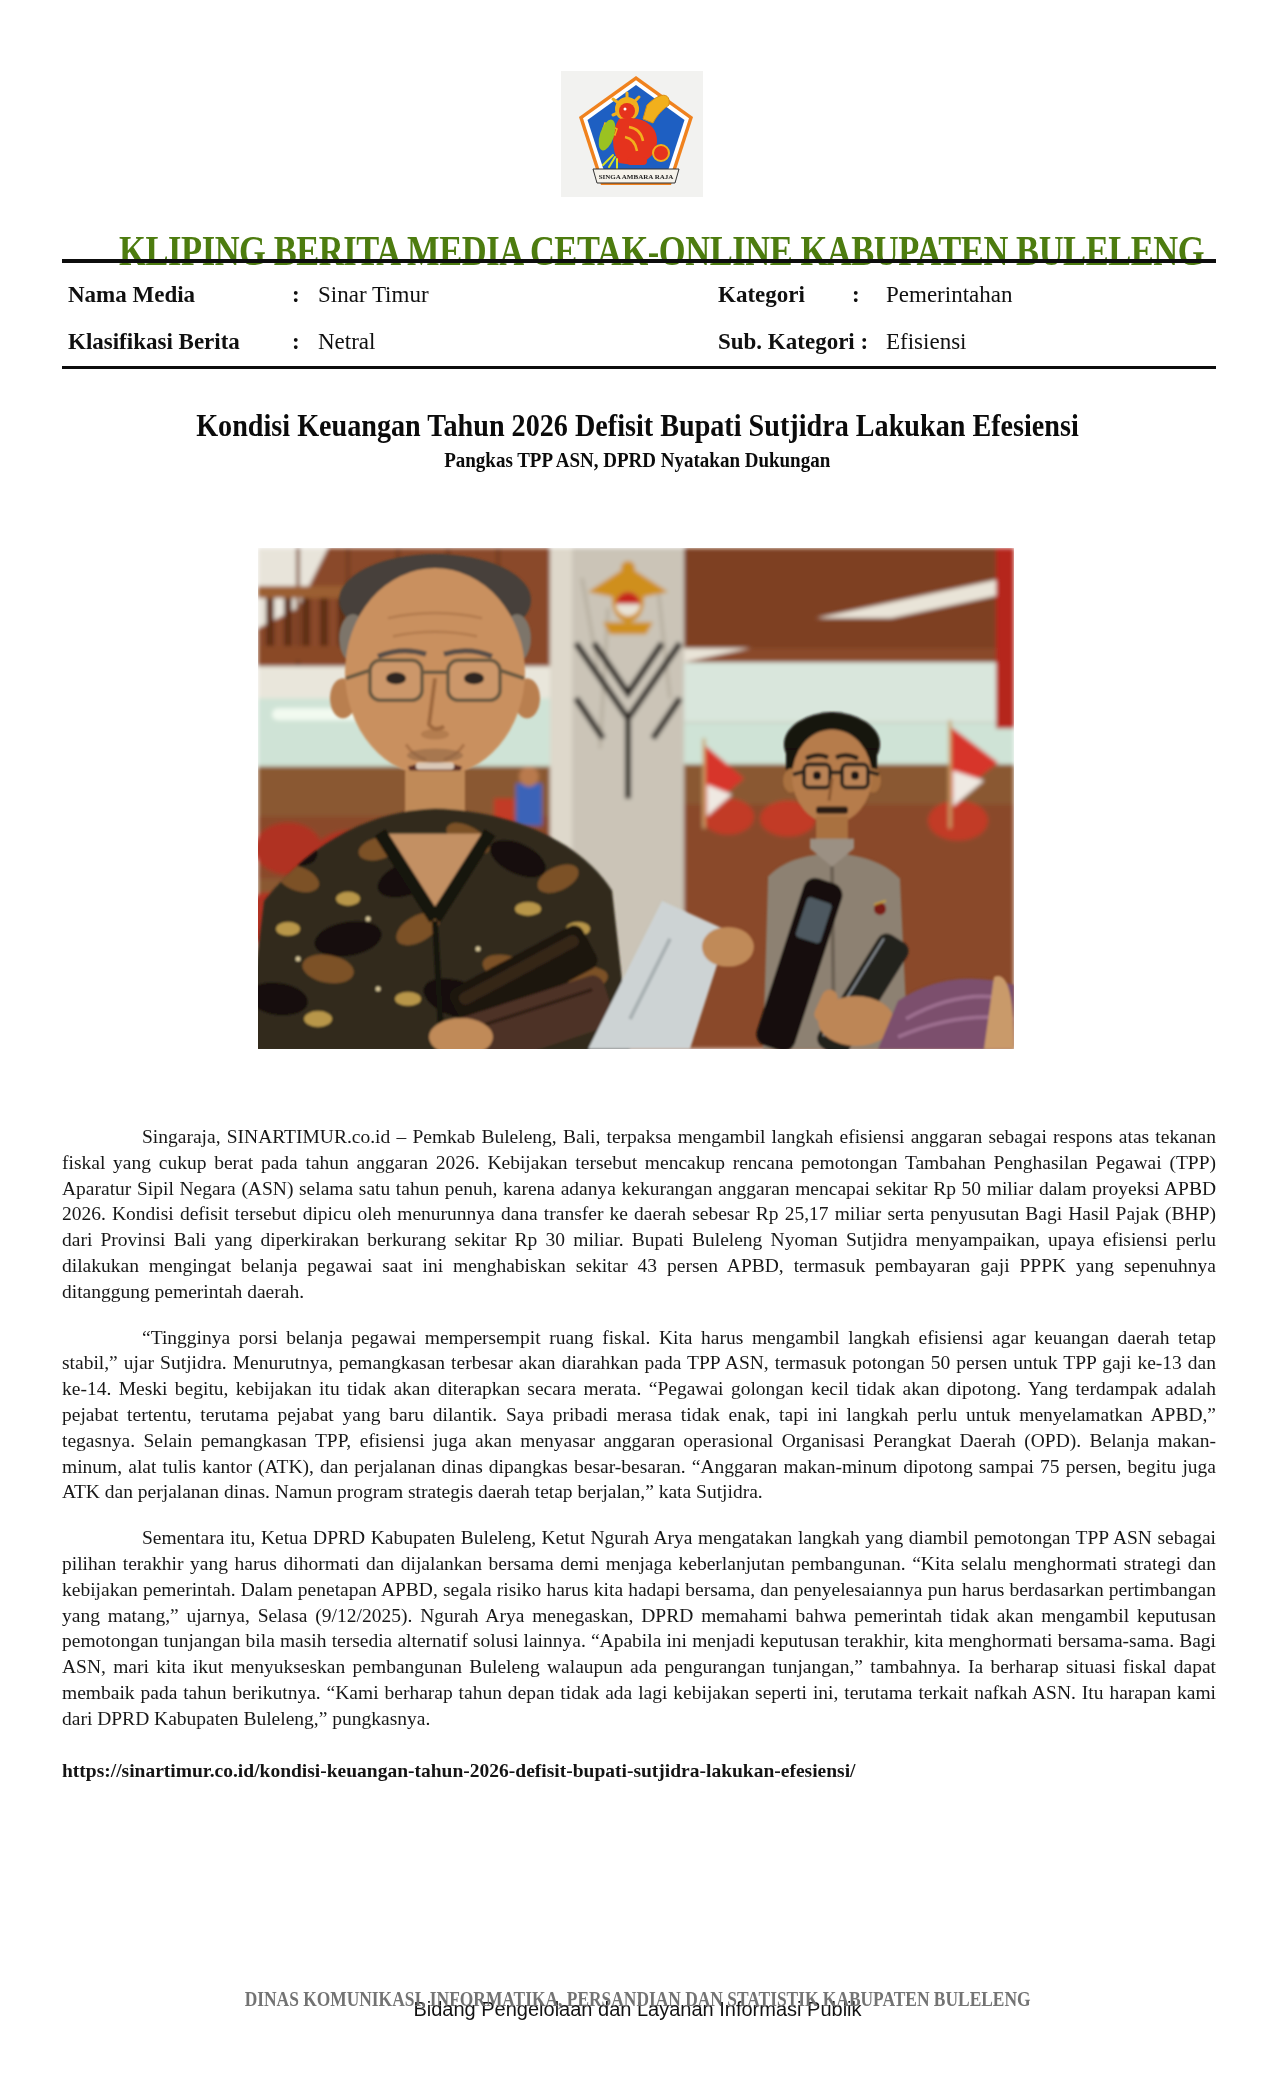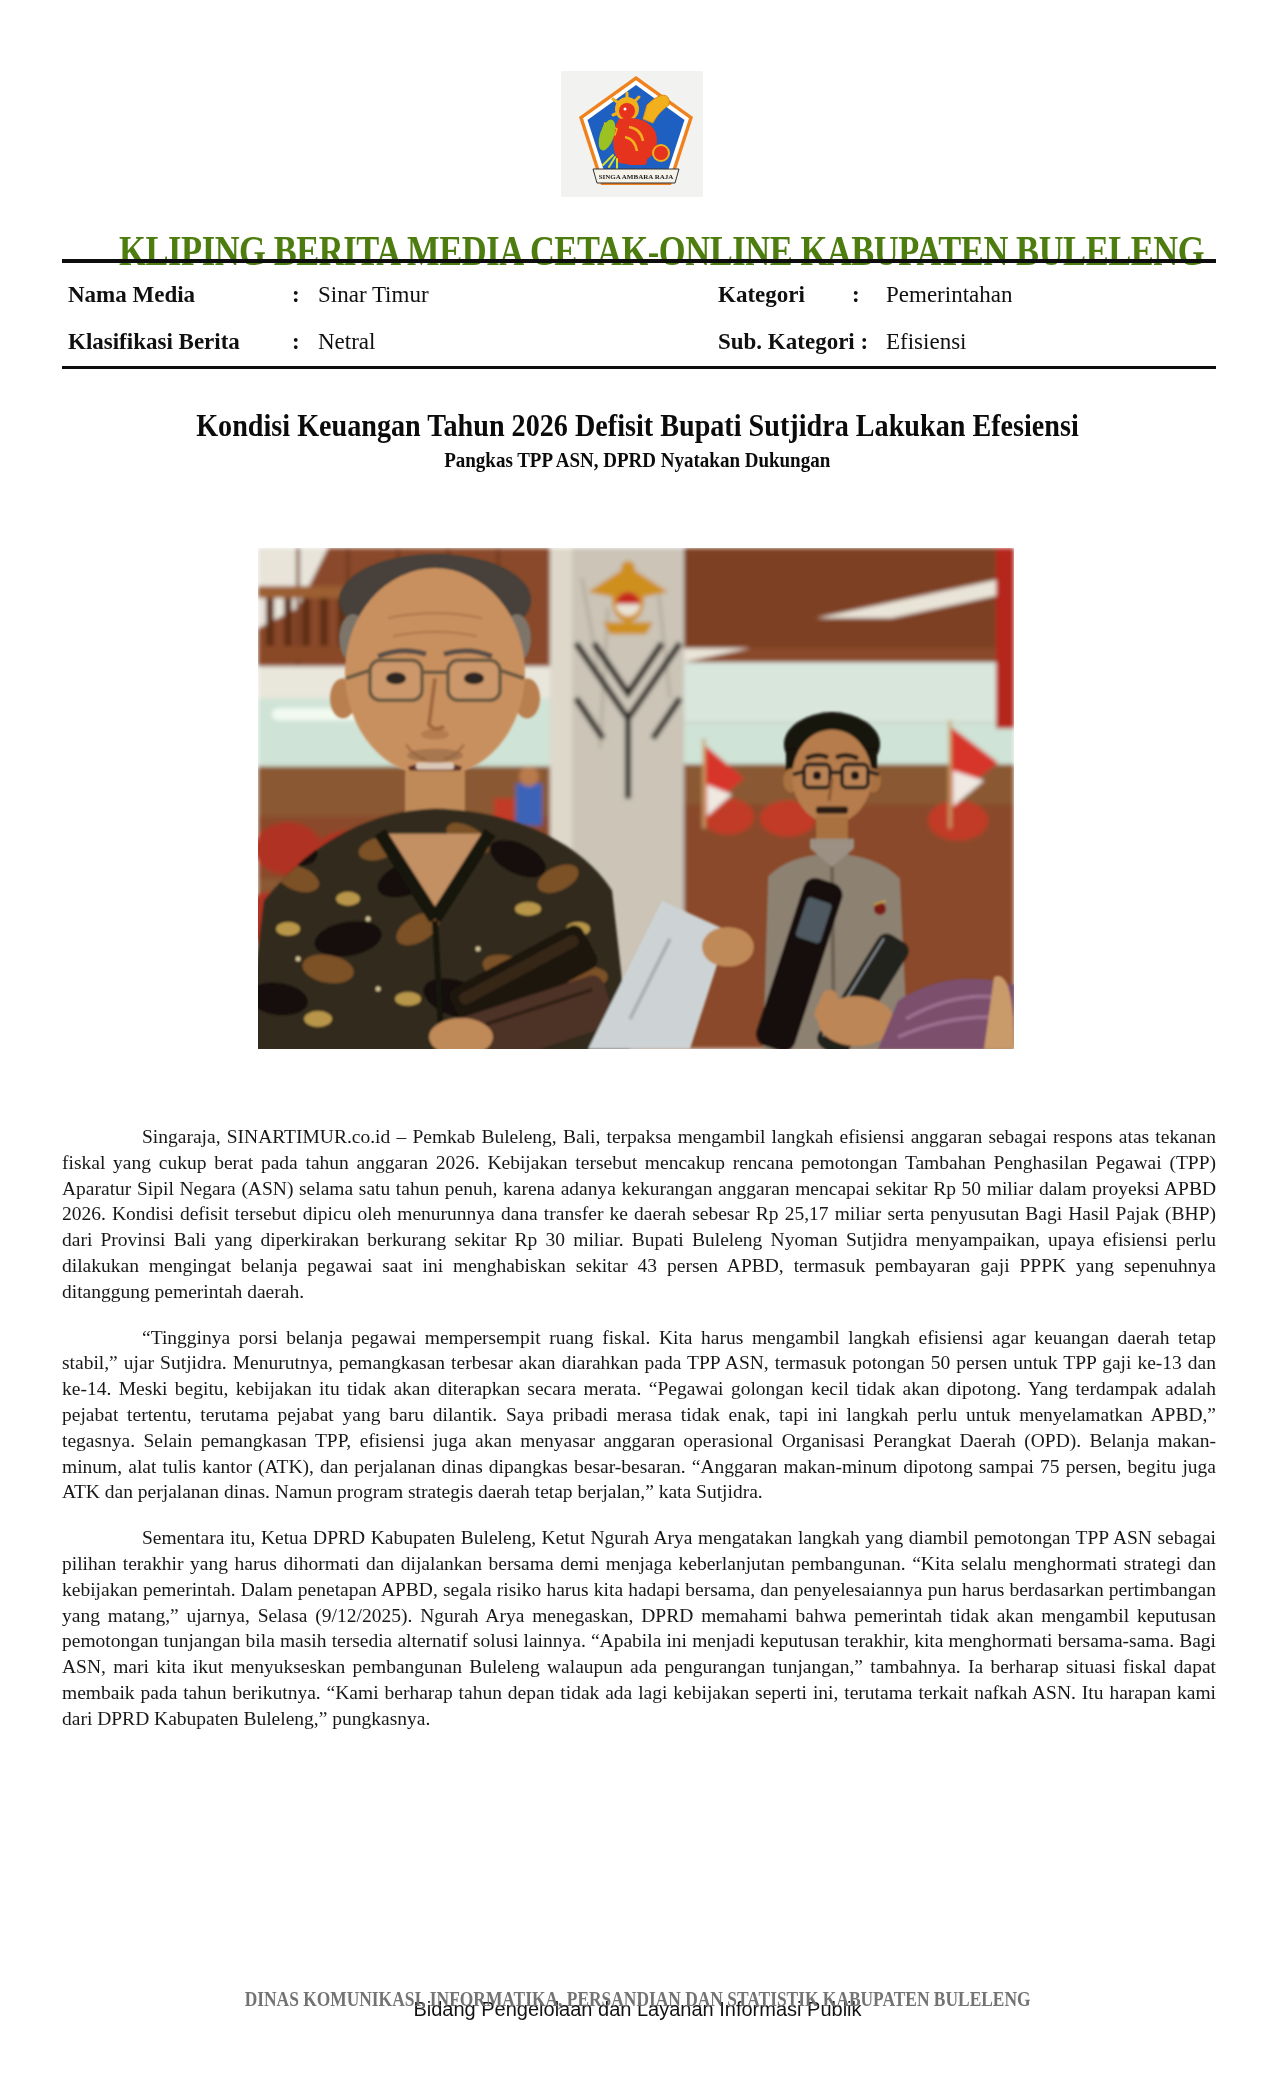--- a/index.html
+++ b/index.html
@@ -336,20 +336,21 @@
           <path d="M726,500 L736,428 Q756,418 756,500 Z" fill="#c99a6a"></path>
         </g>
       </g>
     </svg>
   </figure>
 
   <div class="abs body-text">
     <p>Singaraja, SINARTIMUR.co.id – Pemkab Buleleng, Bali, terpaksa mengambil langkah efisiensi anggaran sebagai respons atas tekanan fiskal yang cukup berat pada tahun anggaran 2026. Kebijakan tersebut mencakup rencana pemotongan Tambahan Penghasilan Pegawai (TPP) Aparatur Sipil Negara (ASN) selama satu tahun penuh, karena adanya kekurangan anggaran mencapai sekitar Rp 50 miliar dalam proyeksi APBD 2026. Kondisi defisit tersebut dipicu oleh menurunnya dana transfer ke daerah sebesar Rp 25,17 miliar serta penyusutan Bagi Hasil Pajak (BHP) dari Provinsi Bali yang diperkirakan berkurang sekitar Rp 30 miliar. Bupati Buleleng Nyoman Sutjidra menyampaikan, upaya efisiensi perlu dilakukan mengingat belanja pegawai saat ini menghabiskan sekitar 43 persen APBD, termasuk pembayaran gaji PPPK yang sepenuhnya ditanggung pemerintah daerah.</p>
     <p>“Tingginya porsi belanja pegawai mempersempit ruang fiskal. Kita harus mengambil langkah efisiensi agar keuangan daerah tetap stabil,” ujar Sutjidra. Menurutnya, pemangkasan terbesar akan diarahkan pada TPP ASN, termasuk potongan 50 persen untuk TPP gaji ke-13 dan ke-14. Meski begitu, kebijakan itu tidak akan diterapkan secara merata. “Pegawai golongan kecil tidak akan dipotong. Yang terdampak adalah pejabat tertentu, terutama pejabat yang baru dilantik. Saya pribadi merasa tidak enak, tapi ini langkah perlu untuk menyelamatkan APBD,” tegasnya. Selain pemangkasan TPP, efisiensi juga akan menyasar anggaran operasional Organisasi Perangkat Daerah (OPD). Belanja makan-minum, alat tulis kantor (ATK), dan perjalanan dinas dipangkas besar-besaran. “Anggaran makan-minum dipotong sampai 75 persen, begitu juga ATK dan perjalanan dinas. Namun program strategis daerah tetap berjalan,” kata Sutjidra.</p>
     <p>Sementara itu, Ketua DPRD Kabupaten Buleleng, Ketut Ngurah Arya mengatakan langkah yang diambil pemotongan TPP ASN sebagai pilihan terakhir yang harus dihormati dan dijalankan bersama demi menjaga keberlanjutan pembangunan. “Kita selalu menghormati strategi dan kebijakan pemerintah. Dalam penetapan APBD, segala risiko harus kita hadapi bersama, dan penyelesaiannya pun harus berdasarkan pertimbangan yang matang,” ujarnya, Selasa (9/12/2025). Ngurah Arya menegaskan, DPRD memahami bahwa pemerintah tidak akan mengambil keputusan pemotongan tunjangan bila masih tersedia alternatif solusi lainnya. “Apabila ini menjadi keputusan terakhir, kita menghormati bersama-sama. Bagi ASN, mari kita ikut menyukseskan pembangunan Buleleng walaupun ada pengurangan tunjangan,” tambahnya. Ia berharap situasi fiskal dapat membaik pada tahun berikutnya. “Kami berharap tahun depan tidak ada lagi kebijakan seperti ini, terutama terkait nafkah ASN. Itu harapan kami dari DPRD Kabupaten Buleleng,” pungkasnya.</p>
+    <a class="source-url">https://sinartimur.co.id/kondisi-keuangan-tahun-2026-defisit-bupati-sutjidra-lakukan-efesiensi/</a>
   </div>
 
   <div class="cline footer-line1">
     <span>Bidang Pengelolaan dan Layanan Informasi Publik</span>
   </div>
   <div class="cline footer-line2">
     <span>DINAS KOMUNIKASI, INFORMATIKA, PERSANDIAN DAN STATISTIK KABUPATEN BULELENG</span>
   </div>
 
 </div>

